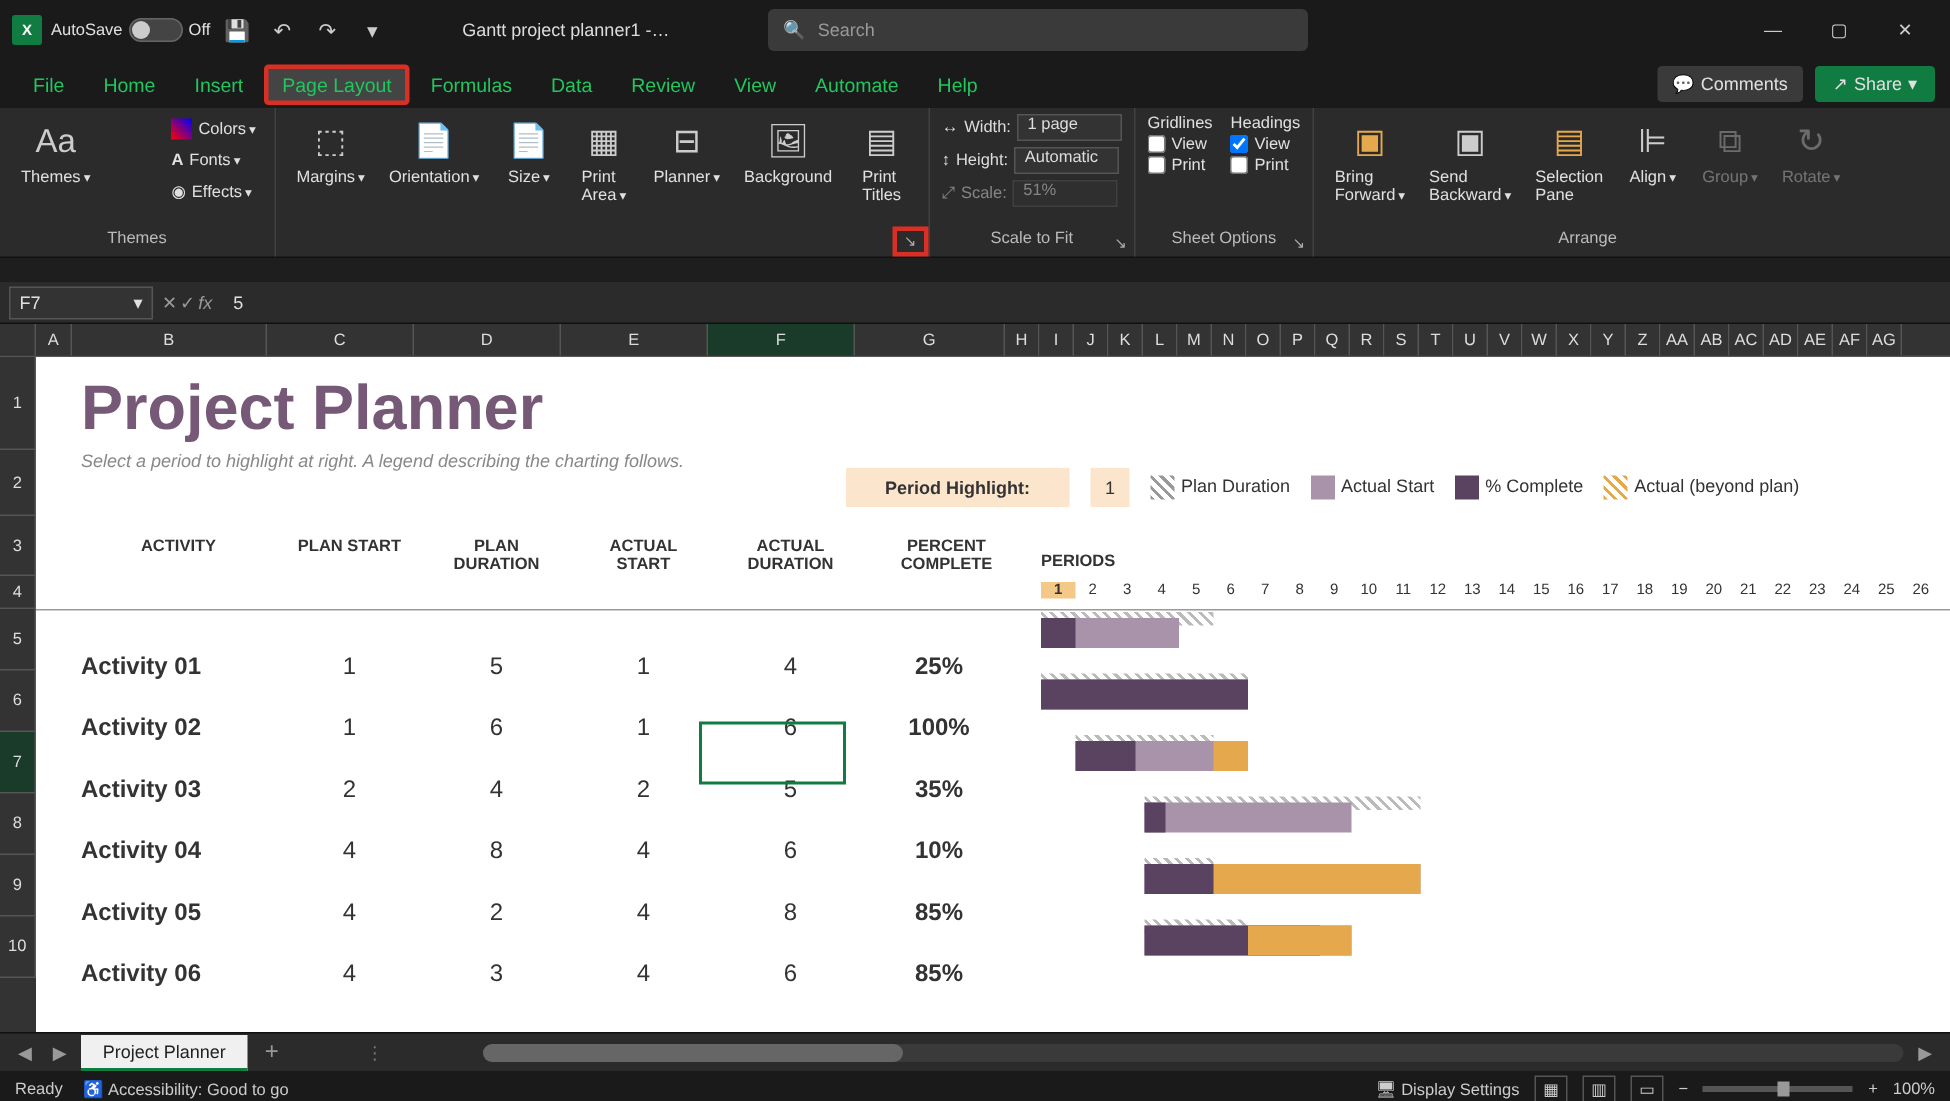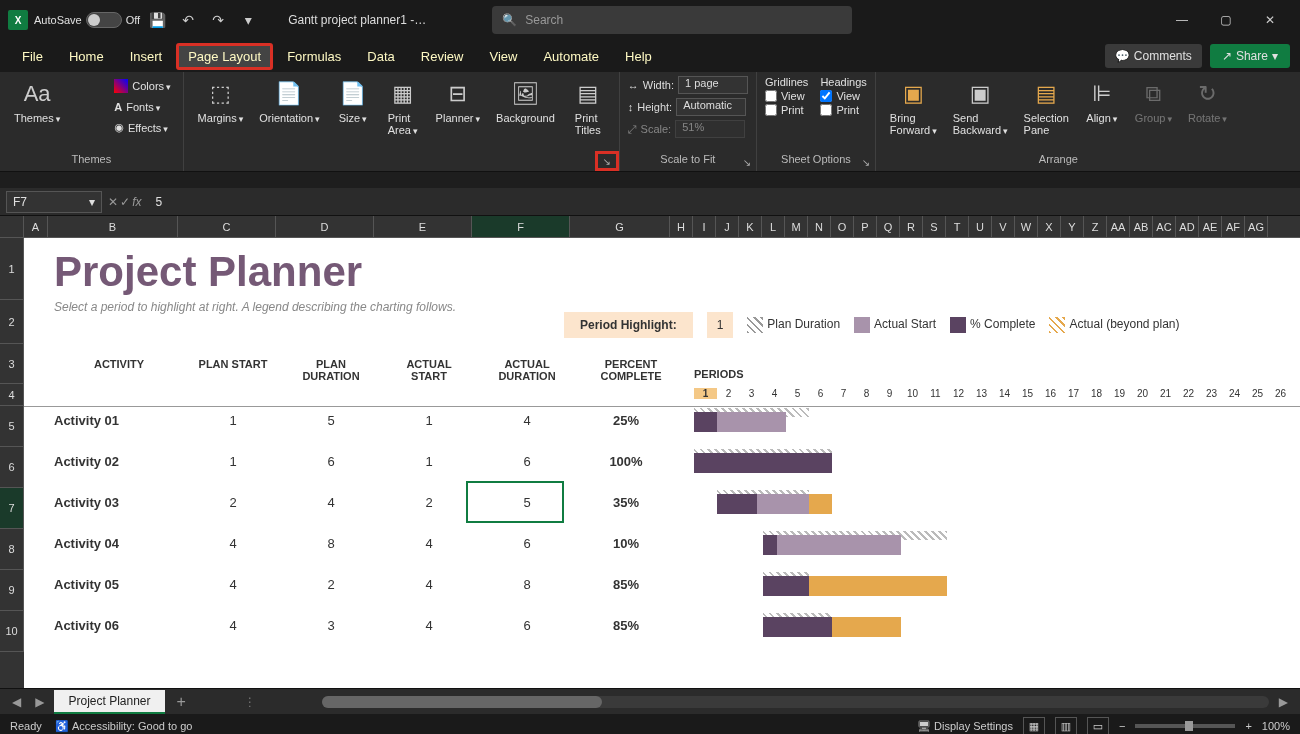--- a/index.html
+++ b/index.html
@@ -7,24 +7,24 @@
 
 .titlebar { height:40px; background:#1a1a1a; display:flex; align-items:center; padding:0 8px; gap:6px;}
 .excel-icon { width:20px; height:20px; background:#107c41; color:white; font-weight:bold; display:flex; align-items:center; justify-content:center; font-size:10px; border-radius:2px;}
 .autosave { display:flex; align-items:center; gap:4px; font-size:11px;}
 .toggle { width:36px; height:16px; background:#444; border-radius:8px; position:relative; border:1px solid #666;}
 .toggle::after { content:""; width:12px; height:12px; background:#ccc; border-radius:50%; position:absolute; left:1px; top:1px;}
 .qat-btn { width:24px; height:24px; display:flex; align-items:center; justify-content:center; color:#ccc; font-size:14px;}
 .search-box { flex:0 0 360px; margin-left:60px; height:28px; background:#3a3a3a; border-radius:4px; display:flex; align-items:center; padding:0 10px; gap:8px; color:#999;}
 .win-controls { margin-left:auto; display:flex; gap:0;}
 .win-btn { width:44px; height:40px; display:flex; align-items:center; justify-content:center; color:#ccc; font-size:12px;}
-.doc-title { margin-left:22px; font-size:12px; color:#ddd;}
+.doc-title { margin-left:42px; font-size:12px; color:#ddd;}
 
 .tabs-row { height:32px; background:#1a1a1a; display:flex; align-items:center; padding:0 10px; gap:2px;}
-.tab { padding:6px 12px; font-size:13px; color:#fef9c3; border-radius:3px; cursor:pointer;}
+.tab { padding:6px 12px; font-size:13px; color:#22c55e; border-radius:3px; cursor:pointer;}
 .tab.active { background:#444;}
 .tab.highlighted { border:3px solid #d93025; padding:3px 9px;}
 .tabs-right { margin-left:auto; display:flex; gap:8px; align-items:center;}
 .comments-btn { background:#3a3a3a; padding:5px 10px; border-radius:3px; font-size:12px; display:flex; align-items:center; gap:4px;}
 .share-btn { background:#107c41; padding:5px 12px; border-radius:3px; font-size:12px; display:flex; align-items:center; gap:4px;}
 
 .ribbon { height:100px; background:#2b2b2b; display:flex; border-bottom:1px solid #111;}
 .group { border-right:1px solid #404040; padding:4px 8px; display:flex; flex-direction:column; position:relative;}
 .group-content { flex:1; display:flex; align-items:flex-start; gap:4px;}
 .group-label { font-size:11px; color:#bbb; text-align:center; padding-bottom:2px;}
@@ -51,35 +51,35 @@
 .colhdr.sel { background:#1a3a2a;}
 
 .sheet { position:relative; background:white; display:flex; height:450px; overflow:hidden;}
 .rowhdrs { width:24px; background:#333; display:flex; flex-direction:column;}
 .rowhdr { border-bottom:1px solid #555; border-right:1px solid #555; color:#ddd; font-size:11px; display:flex; align-items:center; justify-content:center;}
 .rowhdr.sel { background:#1a3a2a;}
 .grid { flex:1; background:white; color:#333; position:relative;}
 .title-h { font-size:42px; font-weight:600; color:#755976; padding:10px 0 0 30px;}
 .subtitle { font-style:italic; color:#888; font-size:12px; padding:4px 0 0 30px;}
 .legend-row { position:absolute; top:74px; left:540px; display:flex; align-items:center; gap:14px; font-size:12px; color:#333;}
-.legend-chip { padding:6px 16px; background:#fce5cd; font-weight:bold; font-size:12px;}
+.legend-chip { padding:6px 26px; background:#fce5cd; font-weight:bold; font-size:12px;}
 .legend-val { background:#fce5cd; padding:6px 10px;}
 .sw { width:16px; height:16px; display:inline-block; vertical-align:middle; margin-right:4px;}
 .sw.diag { background:repeating-linear-gradient(45deg,#999 0 2px, transparent 2px 5px);}
 .sw.astart { background:#a893ab;}
 .sw.comp { background:#5a4361;}
 .sw.beyond { background:repeating-linear-gradient(45deg,#e5a84d 0 2px, transparent 2px 5px);}
 .headers-row { position:absolute; top:120px; left:30px; display:flex; font-weight:bold; font-size:11px; color:#333;}
 .hdrcell { text-align:center;}
 .periods-lbl { position:absolute; top:130px; left:670px; font-weight:bold; font-size:11px;}
 .period-nums { position:absolute; top:150px; left:670px; display:flex; font-size:10px; color:#333;}
 .period-nums span { width:23px; text-align:center;}
 .period-nums span.hl { background:#f4c886; font-weight:bold;}
 .data-rows { position:absolute; top:175px; left:30px;}
-.drow { height:41px; display:flex; align-items:flex-start; font-size:13px;}
+.drow { height:41px; display:flex; align-items:flex-end; font-size:16px;}
 .drow .act { width:130px; font-weight:bold;}
 .drow .num { width:98px; text-align:center;}
 .drow .pct { width:100px; text-align:center; font-weight:bold;}
 .cell-sel { position:absolute; border:2px solid #107c41; width:98px; height:42px;}
 .gantt { position:absolute; top:170px; left:670px;}
 .grow { height:41px; position:relative;}
 .bar { position:absolute; height:20px; top:4px;}
 .bar.plan { background:repeating-linear-gradient(45deg,#bbb 0 2px, transparent 2px 5px); top:0; height:9px;}
 .bar.astart { background:#a893ab;}
 .bar.comp { background:#5a4361;}

